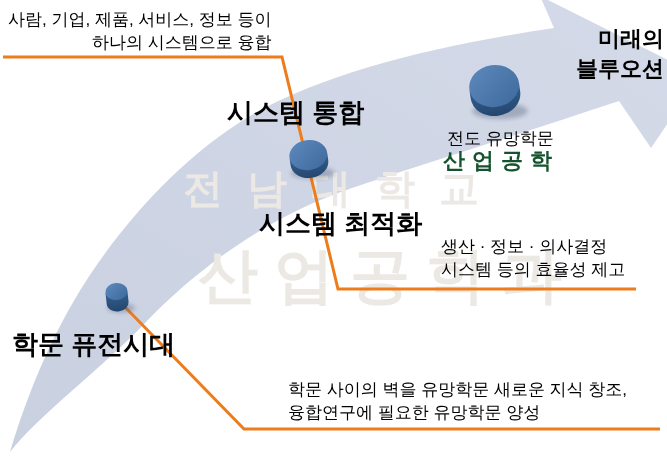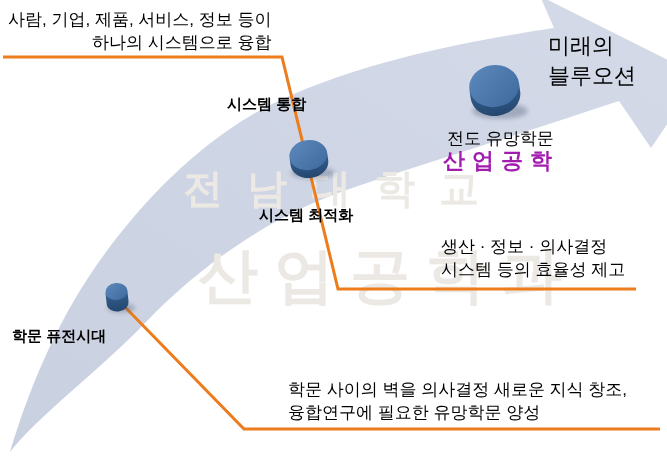--- a/index.html
+++ b/index.html
@@ -9,30 +9,30 @@
   }
   .layer{position:absolute;left:0;top:0;width:667px;height:463px;}
   svg{display:block;}
   
   .wm{position:absolute;font-weight:bold;color:#ECE9E5;white-space:nowrap;z-index:2;line-height:1;}
   .wm1{left:183px;top:168px;font-size:40px;letter-spacing:24px;}
   .wm2{left:198px;top:246px;font-size:60px;letter-spacing:16px;}
   
   .txt{position:absolute;z-index:5;white-space:nowrap;}
   .desc{font-size:17px;line-height:23px;}
-  .milestone{font-size:15px;font-weight:bold;}
+  .milestone{font-size:26px;font-weight:bold;}
   .desc-integration{left:8px;top:8px;text-align:right;}
   .desc-optimization{left:441px;top:235px;}
   .desc-fusion{left:288px;top:378px;}
   .label-integration{left:227px;top:95px;}
   .label-optimization{left:259px;top:206px;}
   .label-fusion-era{left:12px;top:327px;}
-  .goal{left:548px;top:31px;width:116px;text-align:left;font-size:22px;font-weight:normal;line-height:30px;}
+  .goal{left:548px;top:24px;width:116px;text-align:right;font-size:22px;font-weight:bold;line-height:30px;}
   .promising{left:447px;top:127px;font-size:17px;font-weight:normal;}
-  .major{left:443px;top:146px;font-size:22px;font-weight:bold;color:#a21caf;letter-spacing:7px;}
+  .major{left:443px;top:146px;font-size:22px;font-weight:bold;color:#14532d;letter-spacing:7px;}
   .z1{z-index:1;} .z3{z-index:3;} .z4{z-index:4;}
 </style>
 </head>
 <body>
 
 <div class="canvas">
 
   <svg class="layer z1" width="667" height="463" viewBox="0 0 667 463">
     <defs>
       <linearGradient id="bandg" x1="0" y1="1" x2="1" y2="0">
@@ -112,17 +112,17 @@
   <div class="txt promising">전도 유망학문</div>
 
   <div class="txt major">산업공학</div>
 
   <div class="txt desc desc-optimization">
     <div>생산 · 정보 · 의사결정</div>
     <div>시스템 등의 효율성 제고</div>
   </div>
 
   <div class="txt desc desc-fusion">
-    <div>학문 사이의 벽을 의사결정 새로운 지식 창조,</div>
+    <div>학문 사이의 벽을 유망학문 새로운 지식 창조,</div>
     <div>융합연구에 필요한 유망학문 양성</div>
   </div>
 
 </div>
 
 </body></html>

